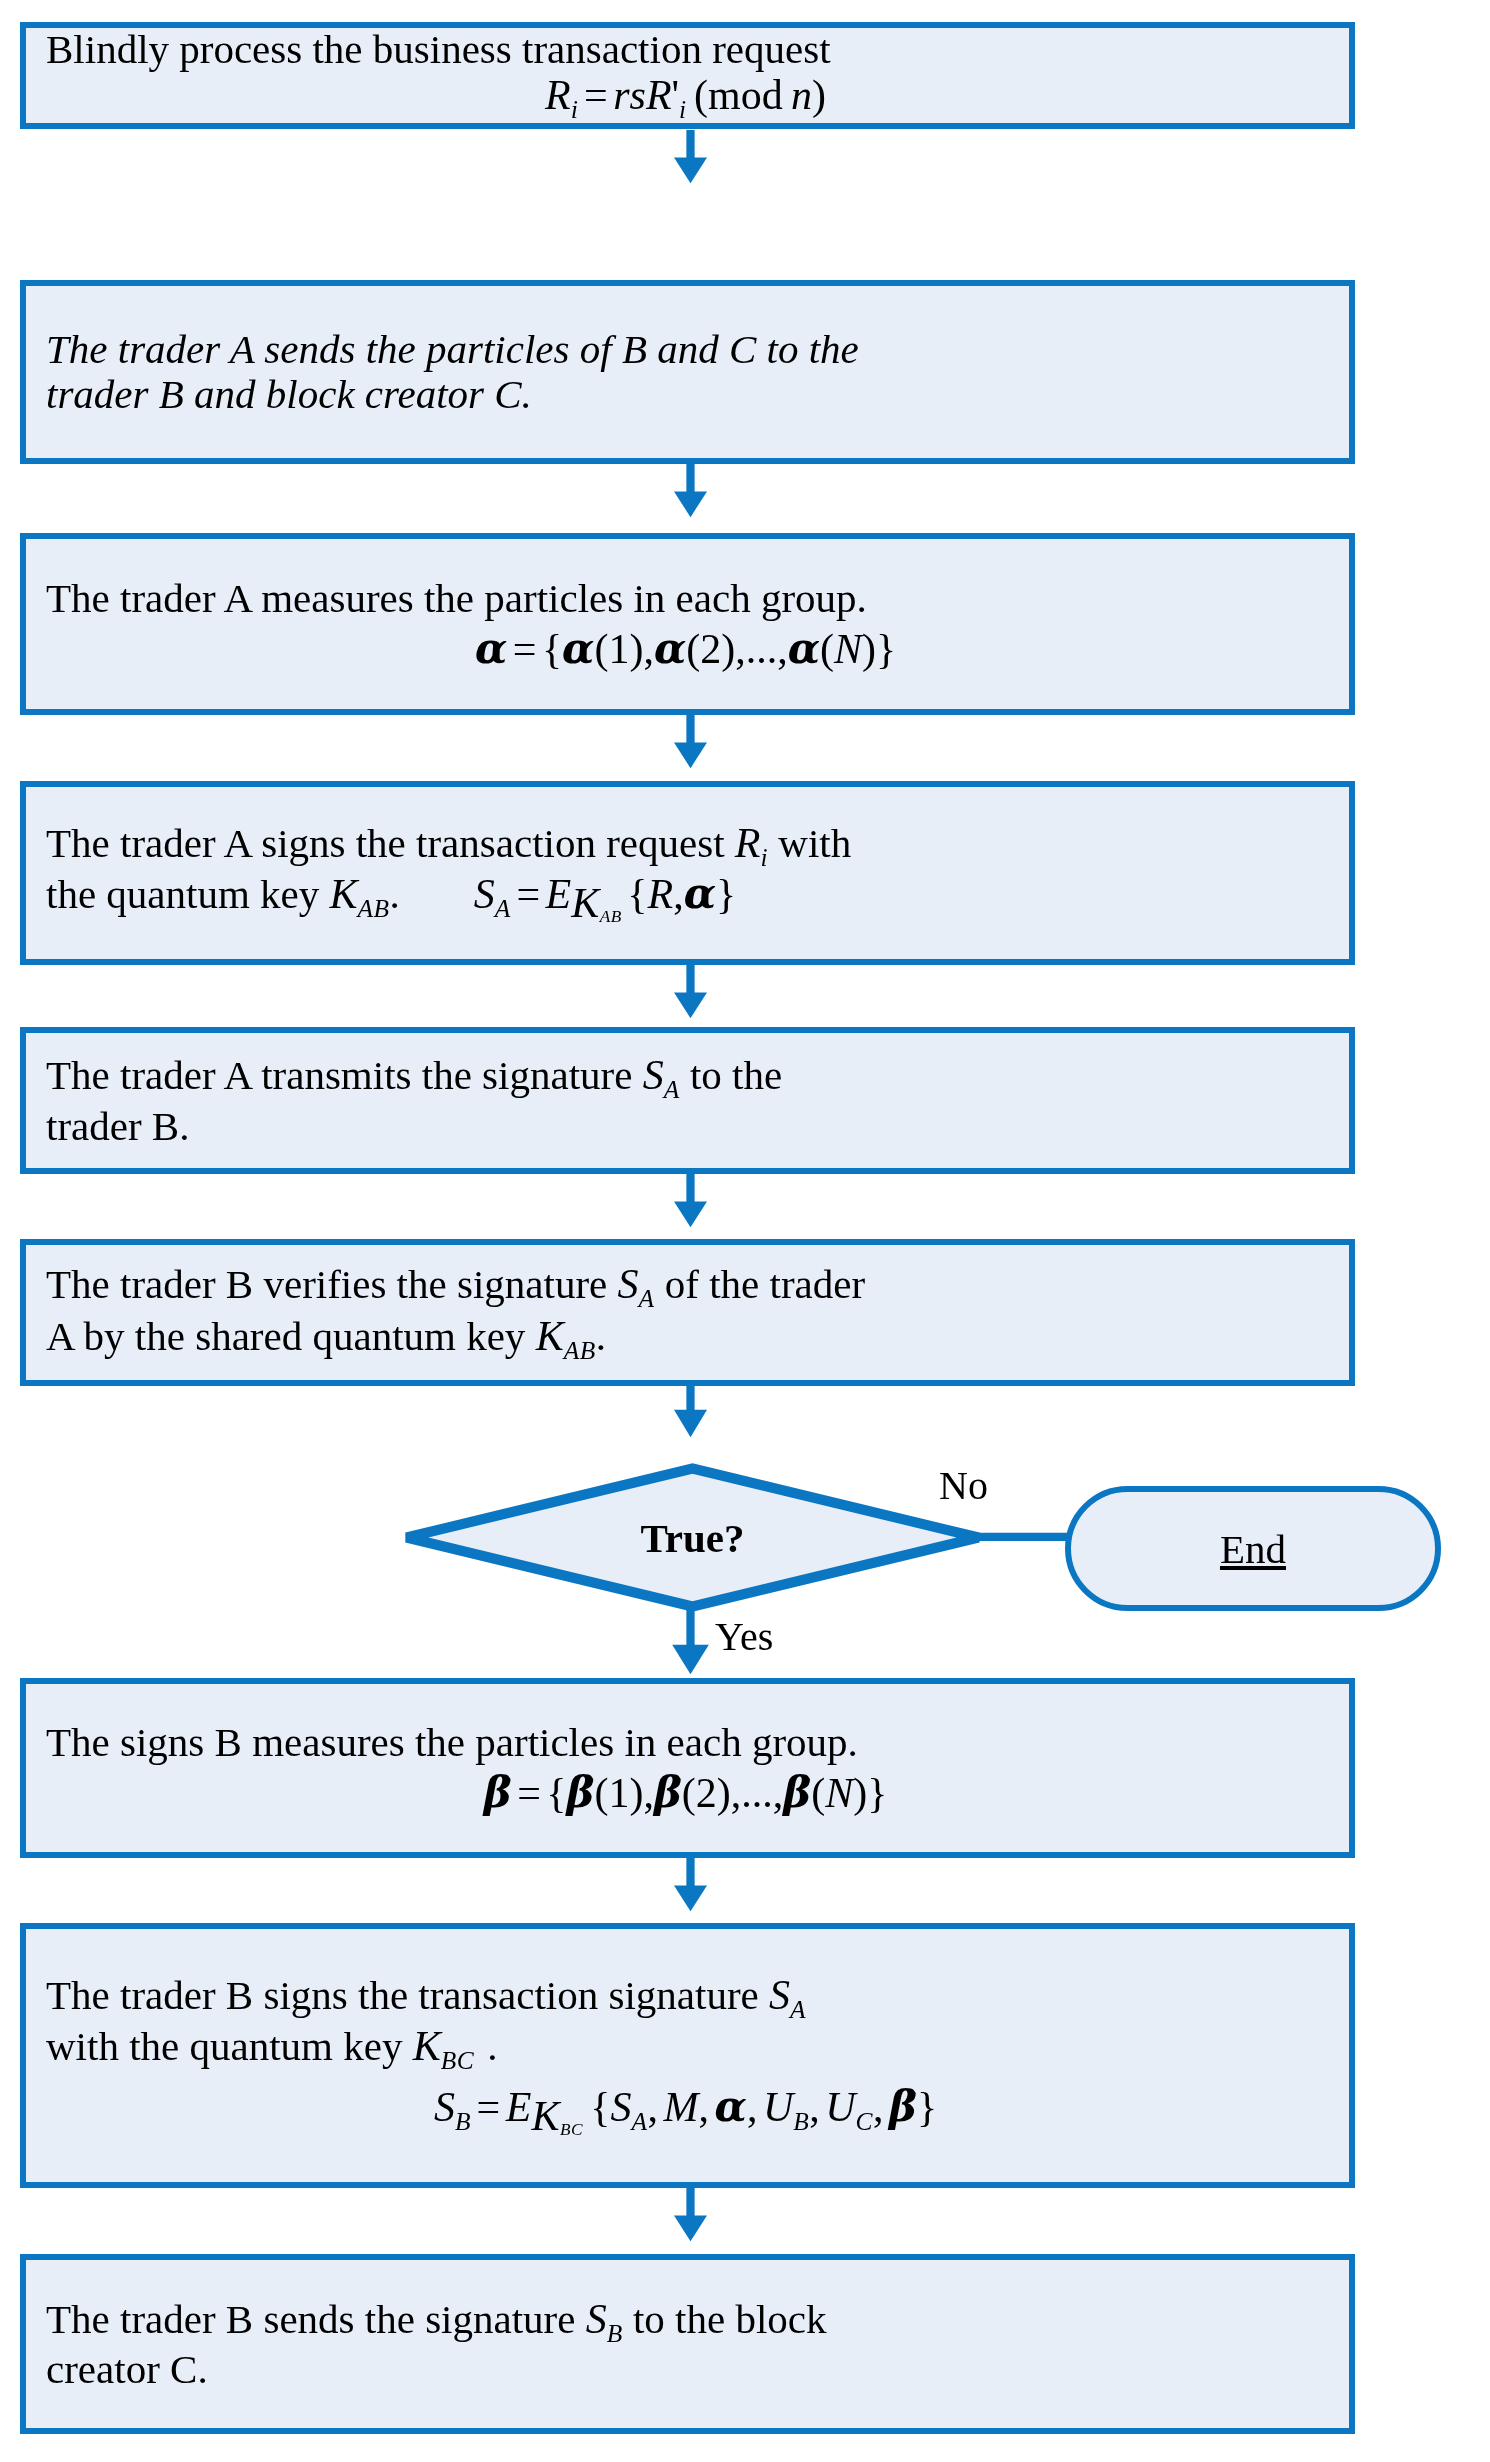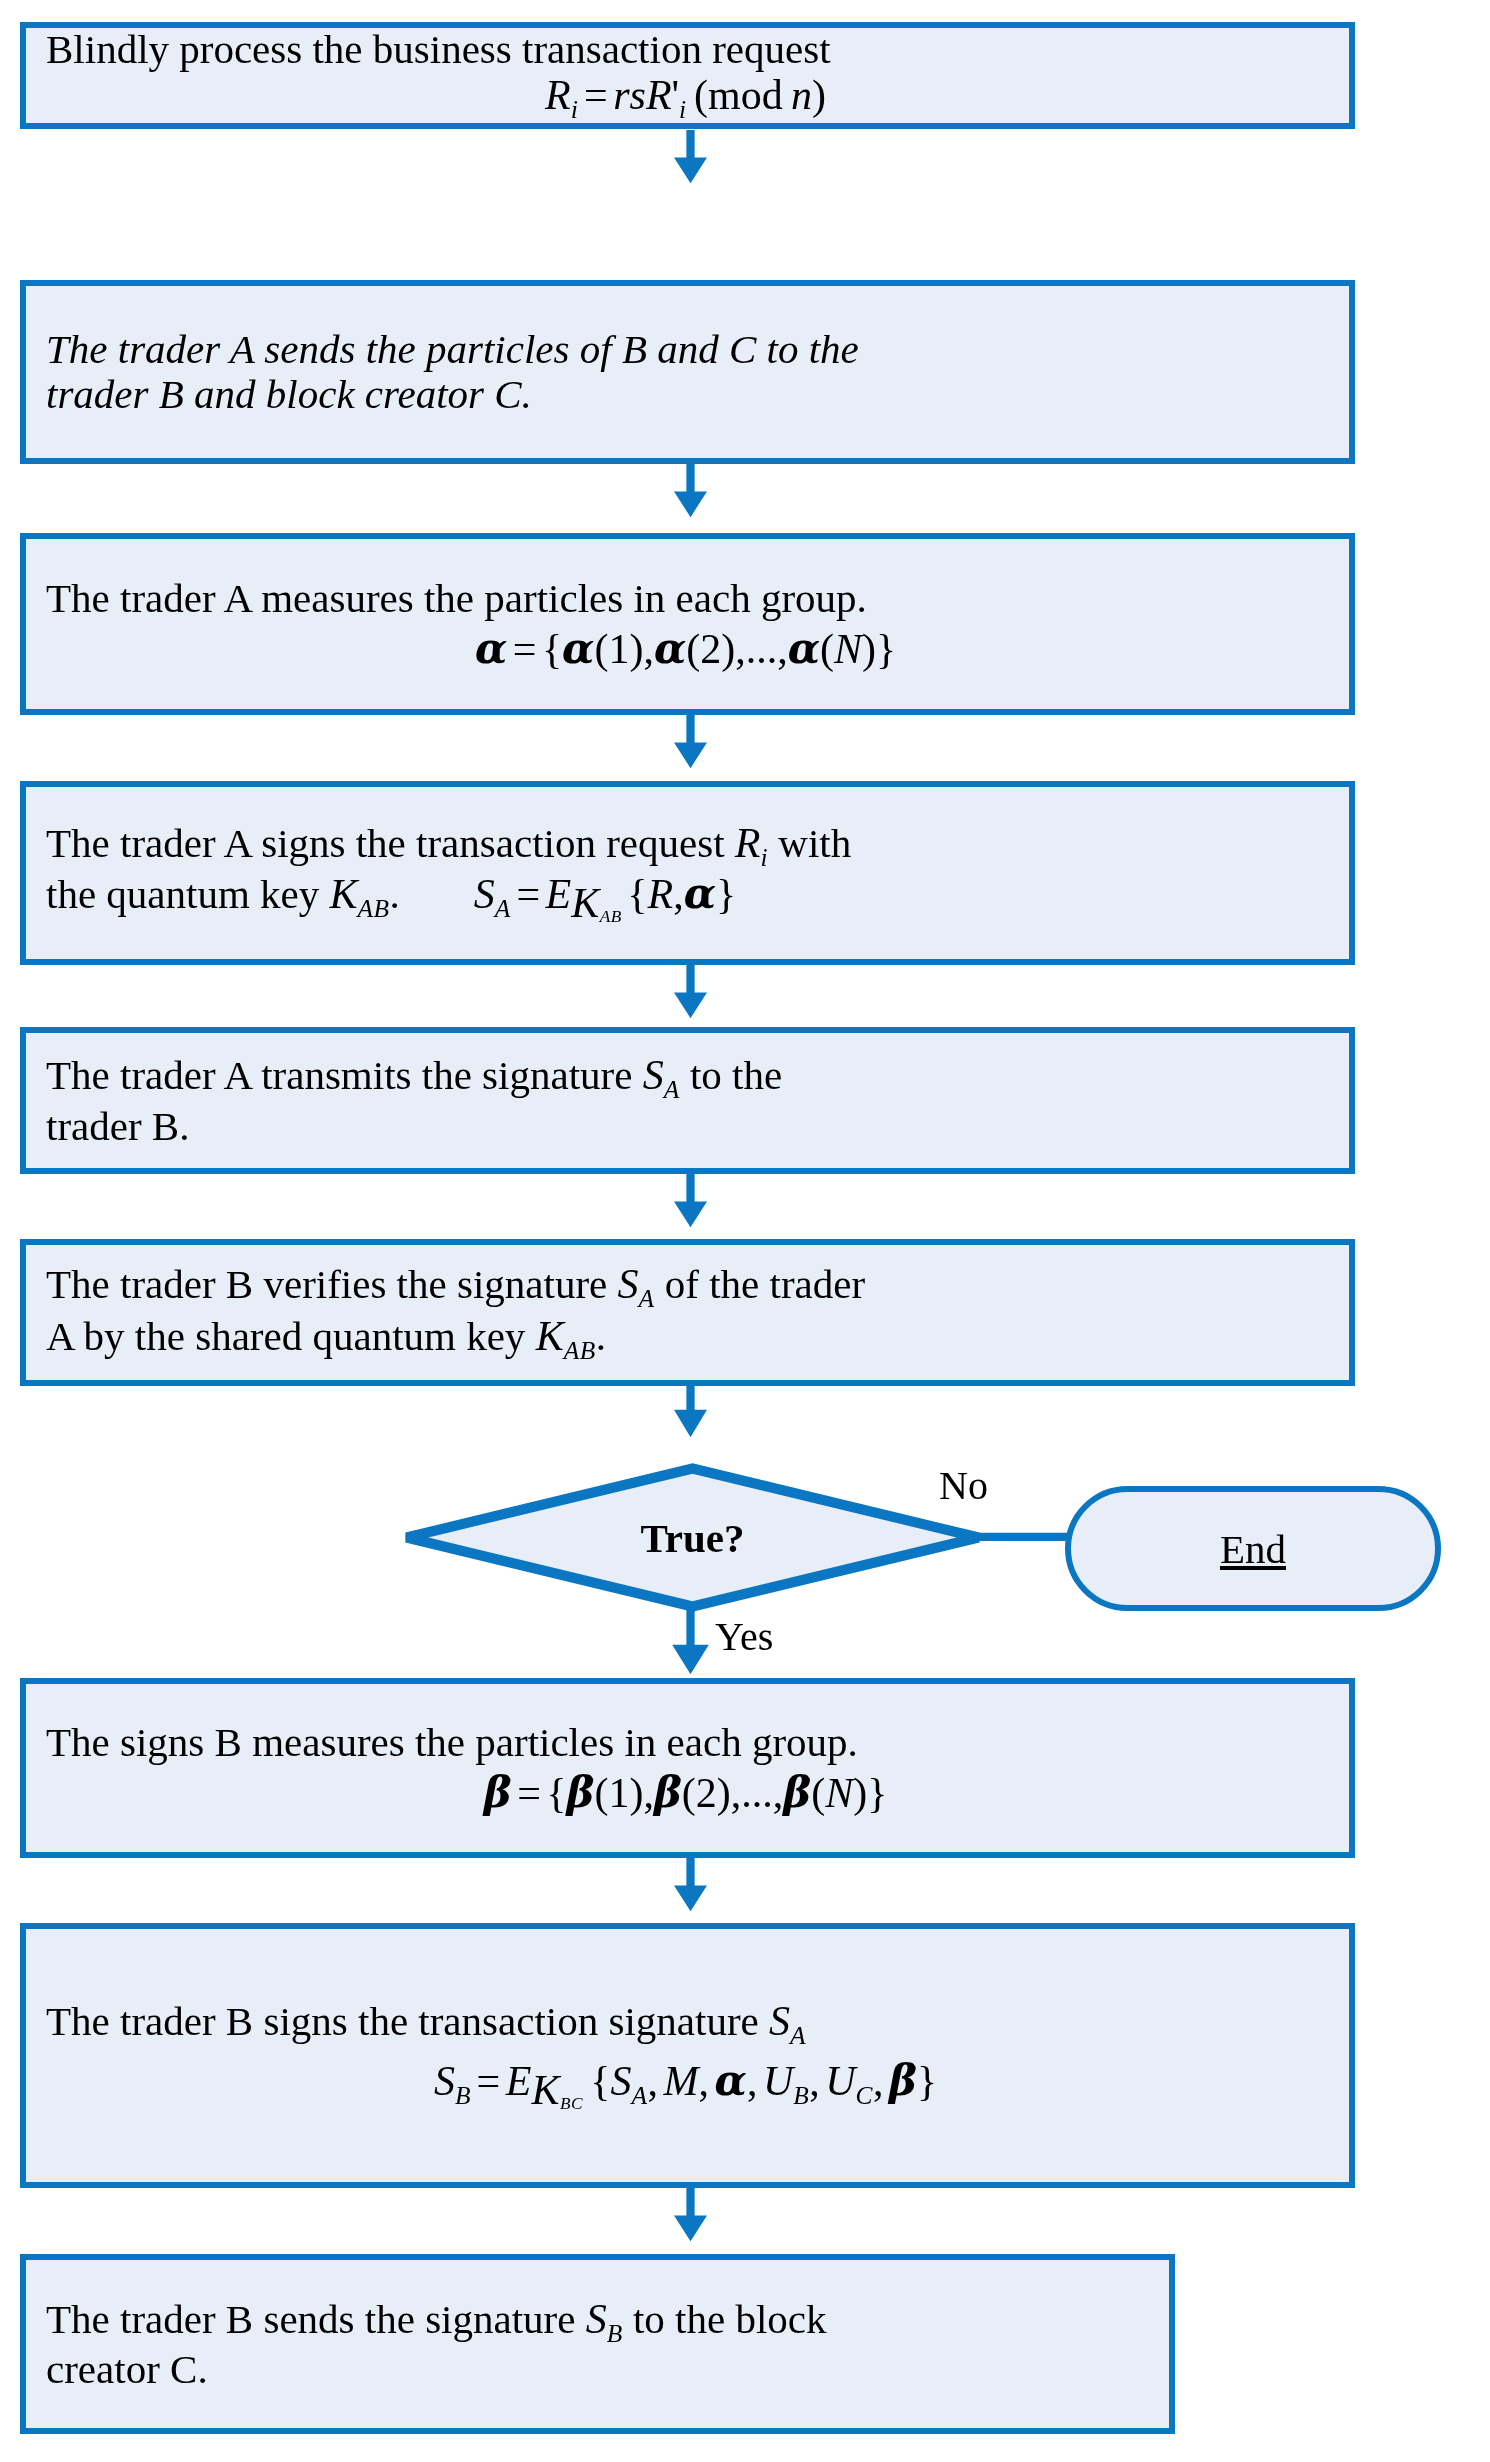--- a/index.html
+++ b/index.html
@@ -256,34 +256,37 @@
       <line x1="30" y1="0" x2="30" y2="34" stroke="#0b76c2" stroke-width="9"></line>
       <polygon points="12,30 48,30 30,58" fill="#0b76c2"></polygon>
     </svg>
   </div>
 
   <div class="node" style="left:20px; top:1923px; width:1335px; height:265px;">
     <div class="lines">
       <div class="line">
         <span>The trader B signs the transaction signature </span><span class="m">S</span><span class="m sub">A</span>
       </div>
+      <div class="line">
+        <span>with the quantum key </span><span class="m">K</span><span class="m sub">BC</span><span style="display:inline-block;width:13px"></span><span>.</span>
+      </div>
       <div class="line center" style="margin-top:9.2px;">
         <span class="m">S</span><span class="m sub">B</span><span class="m op">=</span><span class="m">E</span><span class="sub" style="font-size:0.62em"><span class="m">K</span><span class="m" style="font-size:0.68em;vertical-align:-0.3em">BC</span></span><span class="m mup" style="padding-left:7.4px">{</span><span class="m">S</span><span class="m sub">A</span><span class="m mup">,</span><span class="m" style="padding-left:5.5px">M</span><span class="m mup">,</span><span class="gk" style="padding-left:5.5px">α</span><span class="m mup">,</span><span class="m" style="padding-left:5.5px">U</span><span class="m sub">B</span><span class="m mup">,</span><span class="m" style="padding-left:5.5px">U</span><span class="m sub">C</span><span class="m mup">,</span><span class="gk" style="padding-left:5.5px">β</span><span class="m mup">}</span>
       </div>
     </div>
   </div>
 
   <div class="conn" style="left:663px; top:2188px;">
     <svg width="55" height="55" viewBox="0 0 60 60">
       <line x1="30" y1="0" x2="30" y2="34" stroke="#0b76c2" stroke-width="9"></line>
       <polygon points="12,30 48,30 30,58" fill="#0b76c2"></polygon>
     </svg>
   </div>
 
-  <div class="node" style="left:20px; top:2254px; width:1155px; height:180px;">
+  <div class="node" style="left:20px; top:2254px; width:1335px; height:180px;">
     <div class="lines">
       <div class="line">
         <span>The trader B sends the signature </span><span class="m">S</span><span class="m sub">B</span><span> to the block</span>
       </div>
       <div class="line">creator C.</div>
     </div>
   </div>
 
 </div>
 

